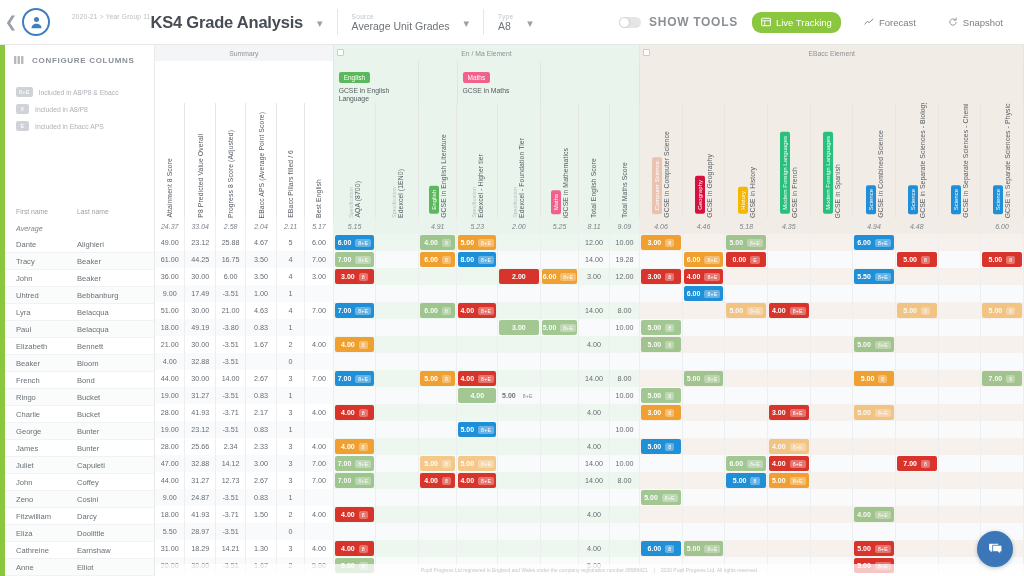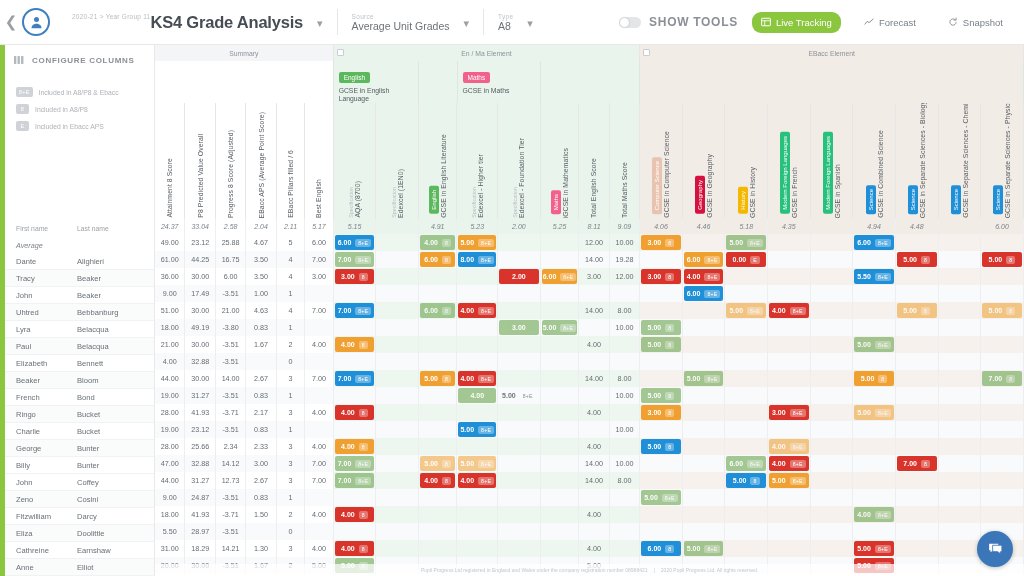--- a/index.html
+++ b/index.html
@@ -253,22 +253,26 @@
         </div>
         <div class="nrow">
           <span class="fn">Charlie</span>
           <span class="ln">Bucket</span>
         </div>
         <div class="nrow zb">
           <span class="fn">George</span>
           <span class="ln">Bunter</span>
         </div>
         <div class="nrow">
-          <span class="fn">Billy</span>
+          <span class="fn">James</span>
           <span class="ln">Bunter</span>
+        </div>
+        <div class="nrow zb">
+          <span class="fn">Juliet</span>
+          <span class="ln">Capuleti</span>
         </div>
         <div class="nrow">
           <span class="fn">John</span>
           <span class="ln">Coffey</span>
         </div>
         <div class="nrow zb">
           <span class="fn">Zeno</span>
           <span class="ln">Cosini</span>
         </div>
         <div class="nrow">

